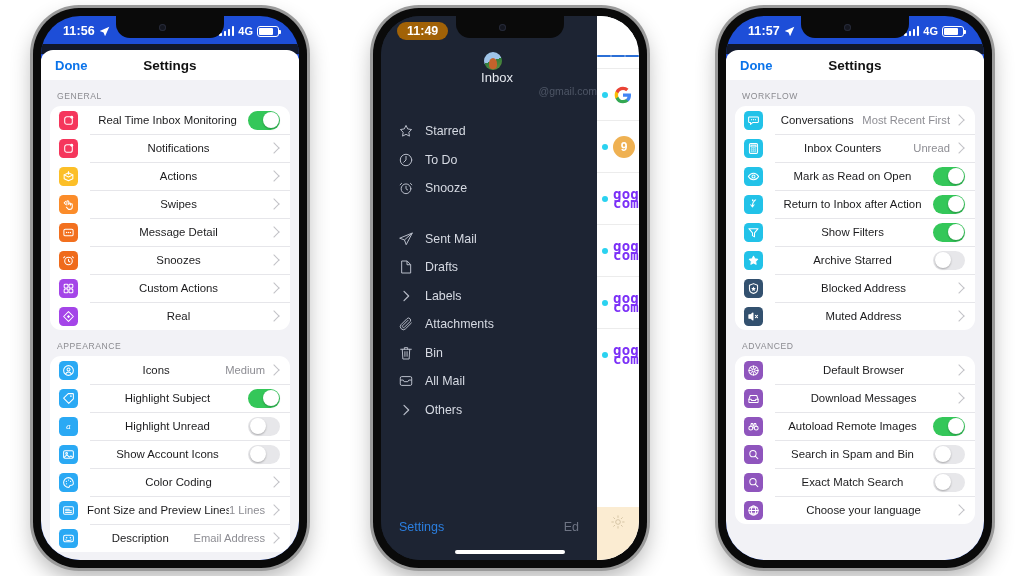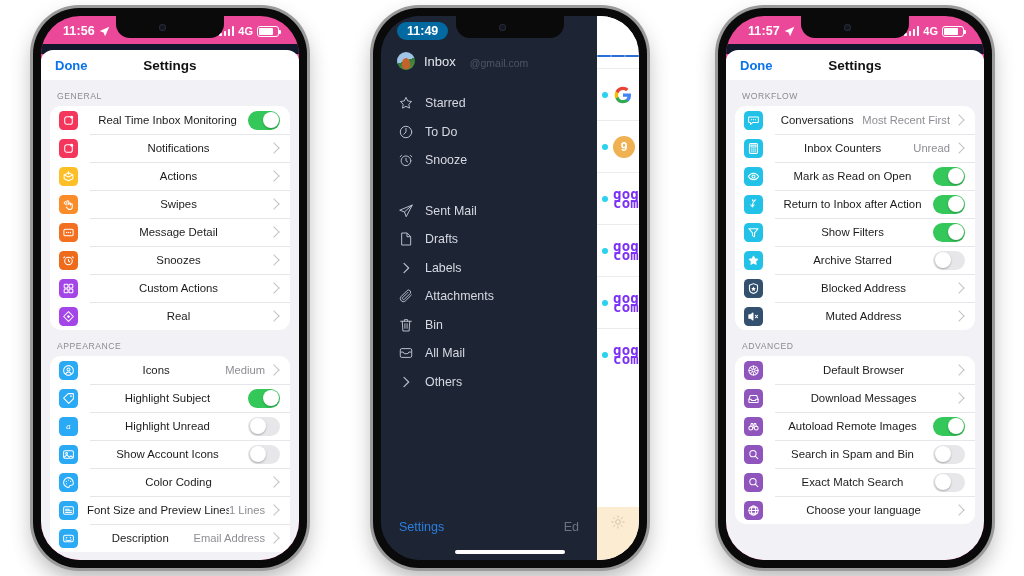--- a/index.html
+++ b/index.html
@@ -8,21 +8,21 @@
     font-family:"Liberation Sans","DejaVu Sans",sans-serif;
     -webkit-font-smoothing:antialiased;
   }
   .stage{position:relative;width:1024px;height:576px;}
 
   
   .phone{position:absolute;border-radius:46px;background:#0a0a0a;
          box-shadow:0 0 0 3px #9a9a9a, 0 10px 22px rgba(0,0,0,.30);
          overflow:hidden;}
   .screen{position:absolute;left:8px;top:8px;right:8px;bottom:8px;
-          border-radius:39px;overflow:hidden;background:#ec4899;}
+          border-radius:39px;overflow:hidden;background:#1d4ed8;}
   .notch{position:absolute;left:50%;transform:translateX(-50%);top:0;
          width:108px;height:22px;background:#0a0a0a;
          border-bottom-left-radius:14px;border-bottom-right-radius:14px;z-index:40;}
   .camdot{position:absolute;z-index:41;width:7px;height:7px;border-radius:50%;
           background:#14161f;box-shadow:inset 0 0 0 1px #262a38;}
 
   
   .statusbar{position:absolute;left:0;right:0;top:0;height:28px;z-index:30;
              display:flex;align-items:center;justify-content:space-between;
              padding:2px 20px 0 22px;box-sizing:border-box;color:#fff;}
@@ -32,21 +32,21 @@
   .bars{display:flex;align-items:flex-end;gap:1.5px;height:10px;}
   .bars i{display:block;width:2.6px;background:#fff;border-radius:.7px;}
   .bars i:nth-child(1){height:3.5px}.bars i:nth-child(2){height:5.5px}
   .bars i:nth-child(3){height:7.5px}.bars i:nth-child(4){height:10px}
   .net{font-size:11px;font-weight:600;}
   .batt{width:22px;height:11px;border:1.4px solid #fff;border-radius:3px;position:relative;
         box-sizing:border-box;padding:1px;}
   .batt::after{content:"";position:absolute;right:-3.2px;top:3px;width:1.8px;height:4px;
         background:#fff;border-radius:0 1px 1px 0;}
   .batt span{display:block;height:100%;background:#fff;border-radius:1px;}
-  .pill{background:#0369a1;color:#fff;border-radius:12px;padding:2px 10px;
+  .pill{background:#a16207;color:#fff;border-radius:12px;padding:2px 10px;
         font-size:12.5px;font-weight:700;}
   .home-ind{position:absolute;bottom:6px;left:50%;transform:translateX(-50%);
             width:110px;height:4.5px;border-radius:3px;background:#fff;z-index:25;}
 
   
   .sheet{position:absolute;left:0;right:0;top:34px;bottom:0;background:#f2f2f6;
          border-top-left-radius:12px;border-top-right-radius:12px;overflow:hidden;}
   .sheet-shade{position:absolute;left:0;right:0;top:28px;height:10px;background:#11182b;z-index:1;}
   .navbar{position:relative;z-index:3;height:30px;background:#fff;display:flex;align-items:center;
           padding:0 14px;box-sizing:border-box;}
@@ -396,21 +396,21 @@
                 <i></i>
                 <i></i>
               </span>
             <span class="net">4G</span>
             <span class="batt">
                 <span style="width:80%"></span>
               </span>
           </div>
         </div>
 
-        <div class="acct" style="margin-top:22px;">
+        <div class="acct" style="margin-top:22px;flex-direction:column;">
           <div class="avatar"></div>
           <div class="acct-name">Inbox</div>
           <div class="acct-mail">@gmail.com</div>
         </div>
 
         <div class="dgap"></div>
         <div id="p2-top">
             <div class="ditem">
               <span class="di">
                 <svg viewBox="0 0 24 24" fill="none" stroke="#b8bdc9" stroke-width="1.5" stroke-linejoin="round">

